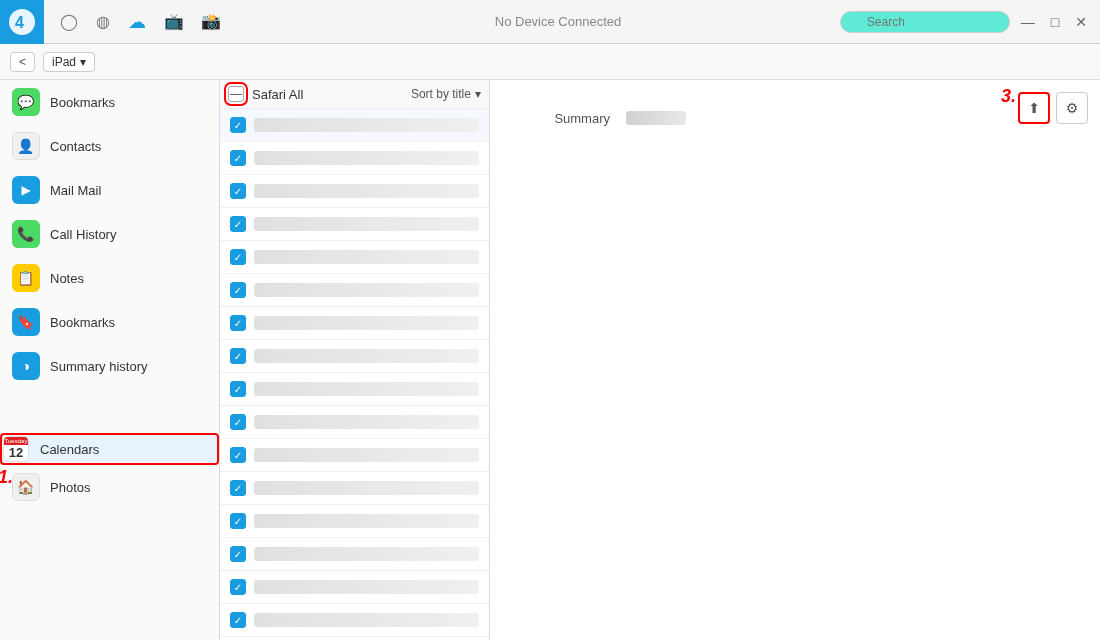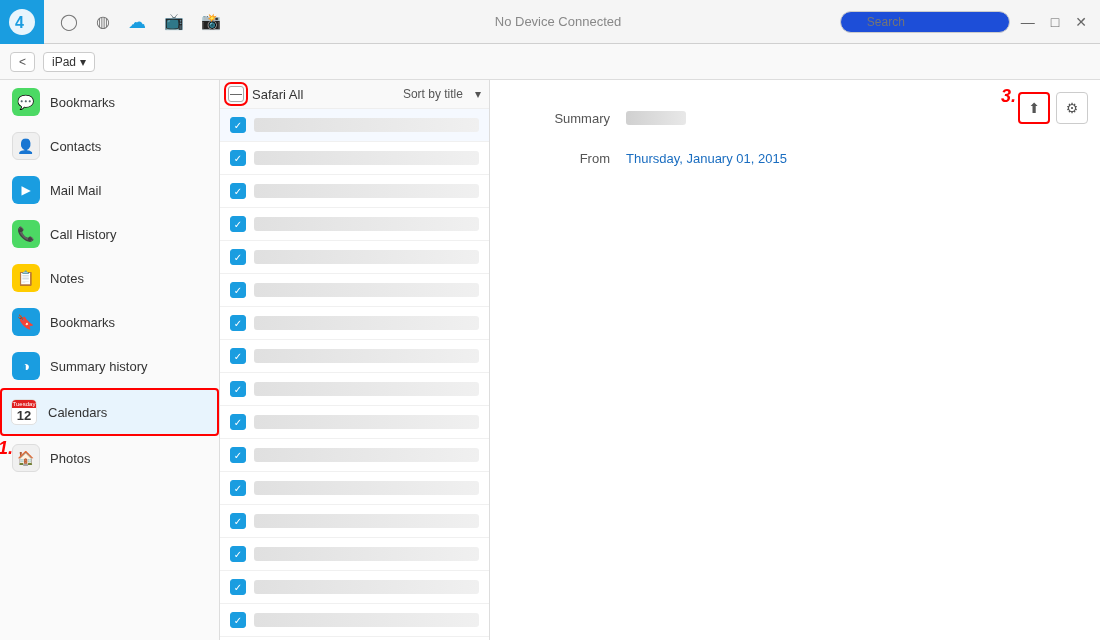--- a/index.html
+++ b/index.html
@@ -30,21 +30,21 @@
     .titlebar-title {
       position: absolute; left: 50%; transform: translateX(-50%);
       color: #888; font-size: 13px; margin-left: 8px;
     }
     .titlebar-right {
       margin-left: auto;
       display: flex; align-items: center; gap: 6px; padding-right: 8px;
     }
     .search-box {
       border: 1px solid #ccc; border-radius: 12px; padding: 3px 10px 3px 26px;
-      background: #1d4ed8; width: 170px; position: relative; display: flex; align-items: center;
+      background: #5eead4; width: 170px; position: relative; display: flex; align-items: center;
     }
     .search-box input {
       border: none; outline: none; background: transparent; font-size: 12px; width: 100%;
     }
     .search-box-wrap { position: relative; }
     .search-box-wrap .s-icon { position: absolute; left: 8px; top: 50%; transform: translateY(-50%); color: #999; font-size: 12px; }
     .win-btn { background: none; border: none; cursor: pointer; color: #666; font-size: 14px; padding: 2px 5px; }
 
     
     .navbar {
@@ -98,21 +98,21 @@
     .icon-contacts { background: #f0f0f0; border: 1px solid #ddd; }
     .icon-voicemail { background: #1a9de0; }
     .icon-callhistory { background: #4cd964; }
     .icon-notes { background: #ffcc00; }
     .icon-bookmarks { background: #1a9de0; }
     .icon-safari { background: #1a9de0; }
     .icon-photos { background: #f0f0f0; border: 1px solid #ddd; }
 
     
     .calendars-outline {
-      border: 2px solid red; border-radius: 4px; padding: 8px;
+      border: 2px solid red; border-radius: 4px; padding: 0px; margin-top: 45px;
     }
 
     
     .content {
       display: flex; flex: 1; overflow: hidden;
     }
 
     
     .list-panel {
       width: 270px;
@@ -131,21 +131,21 @@
       cursor: pointer; font-size: 12px; color: #555; flex-shrink: 0;
       position: relative;
     }
     
     .checkbox-minus-outline {
       outline: 2px solid red; outline-offset: 2px;
     }
     .select-all-label { font-size: 13px; color: #333; flex: 1; }
     .sort-btn {
       font-size: 12px; color: #555; background: none; border: none; cursor: pointer;
-      display: flex; align-items: center; gap: 12px;
+      display: flex; align-items: center; gap: 4px;
     }
     .list-items { flex: 1; overflow-y: auto; }
     .list-item {
       display: flex; align-items: center; padding: 8px 10px; border-bottom: 1px solid #f0f0f0;
       gap: 8px; min-height: 32px;
     }
     .list-item.checked { background: #f5f9ff; }
     .list-item-checkbox {
       width: 16px; height: 16px; border: 1px solid #aaa; border-radius: 3px;
       display: flex; align-items: center; justify-content: center;
@@ -404,20 +404,16 @@
         </button>
         <button class="action-btn" title="Settings">
           <span>⚙</span>
         </button>
       </div>
 
       <div class="detail-row">
         <span class="detail-label">Summary</span>
         <div class="summary-blur"></div>
       </div>
-      <div class="detail-row">
-        <span class="detail-label">From</span>
-        <span class="detail-value blue">Thursday, January 01, 2015</span>
-      </div>
     </div>
 
   </div>
 </div>
 
 </body></html>

